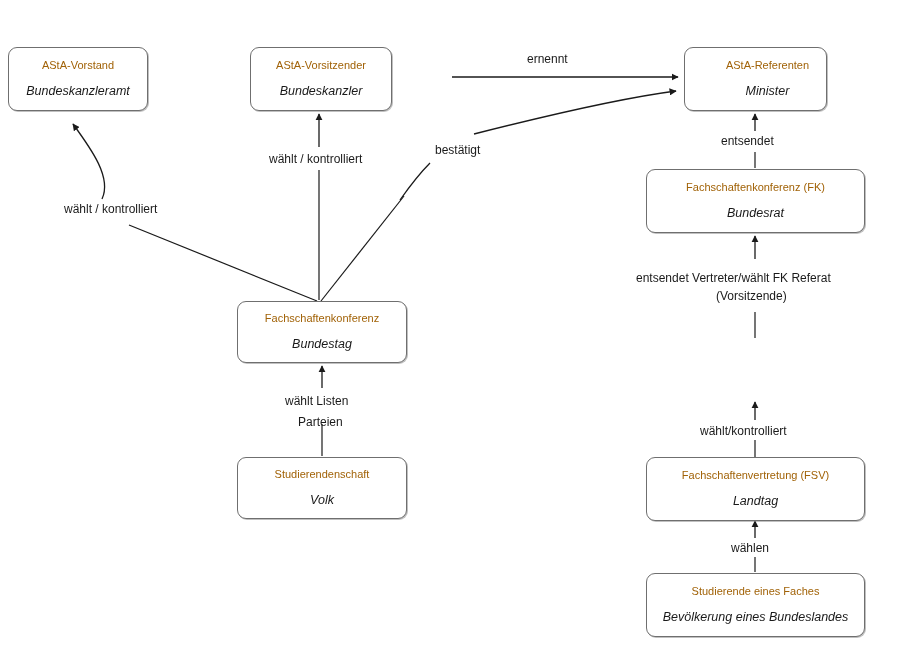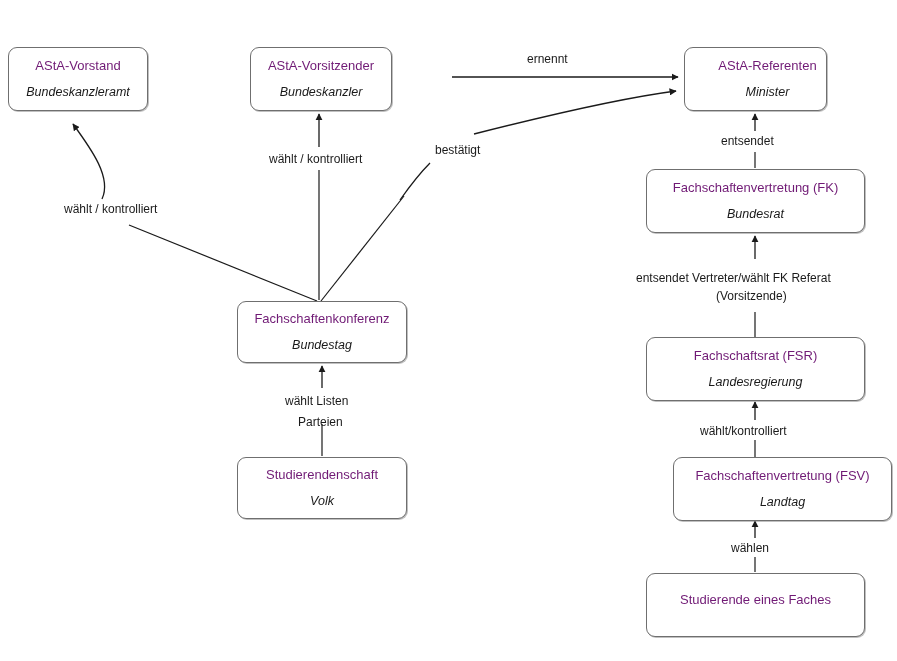--- a/index.html
+++ b/index.html
@@ -42,22 +42,22 @@
     border-radius: 9px;
     background: #ffffff;
     display: flex;
     flex-direction: column;
     align-items: center;
     justify-content: center;
     text-align: center;
     box-shadow: 1px 1px 0 rgba(140,140,140,0.55);
   }
   .node .primary {
-    font-size: 13px;
-    color: #701a75;
+    font-size: 11px;
+    color: #a16207;
     line-height: 1.2;
     margin-bottom: 11px;
     white-space: nowrap;
   }
   .node .secondary {
     font-size: 12.5px;
     font-style: italic;
     color: #1a1a1a;
     line-height: 1.2;
     white-space: nowrap;
@@ -125,46 +125,43 @@
     <div class="primary">AStA-Vorsitzender</div>
     <div class="secondary">Bundeskanzler</div>
   </div>
 
   <div class="node" style="left:684px; top:47px; width:143px; height:64px;padding-left:24px;">
     <div class="primary">AStA-Referenten</div>
     <div class="secondary">Minister</div>
   </div>
 
   <div class="node" style="left:646px; top:169px; width:219px; height:64px;">
-    <div class="primary">Fachschaftenvertretung (FK)</div>
+    <div class="primary">Fachschaftenkonferenz (FK)</div>
     <div class="secondary">Bundesrat</div>
   </div>
 
   <div class="node" style="left:237px; top:301px; width:170px; height:62px;">
     <div class="primary">Fachschaftenkonferenz</div>
     <div class="secondary">Bundestag</div>
   </div>
 
-  <div class="node" style="left:646px; top:337px; width:219px; height:64px;">
-    <div class="primary">Fachschaftsrat  (FSR)</div>
-    <div class="secondary">Landesregierung</div>
-  </div>
 
   <div class="node" style="left:237px; top:457px; width:170px; height:62px;">
     <div class="primary">Studierendenschaft</div>
     <div class="secondary">Volk</div>
   </div>
 
-  <div class="node" style="left:673px; top:457px; width:219px; height:64px;">
+  <div class="node" style="left:646px; top:457px; width:219px; height:64px;">
     <div class="primary">Fachschaftenvertretung  (FSV)</div>
     <div class="secondary">Landtag</div>
   </div>
 
   <div class="node" style="left:646px; top:573px; width:219px; height:64px;">
     <div class="primary">Studierende eines Faches</div>
+    <div class="secondary">Bevölkerung eines Bundeslandes</div>
   </div>
 
   <div class="edge-label" style="left:527px; top:52px;">ernennt</div>
 
   <div class="edge-label" style="left:435px; top:143px;">bestätigt</div>
 
   <div class="edge-label" style="left:721px; top:134px;">entsendet</div>
 
   <div class="edge-label" style="left:64px; top:202px;">wählt / kontrolliert</div>
 

